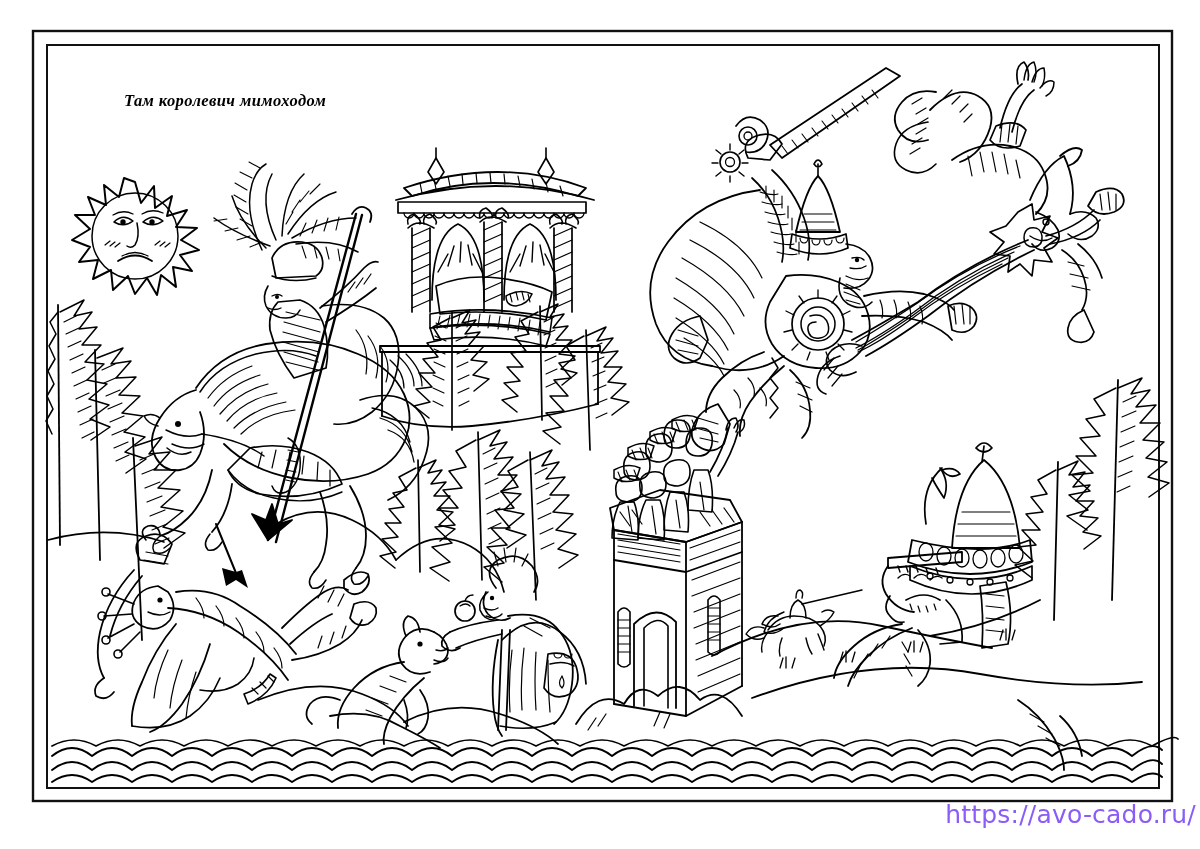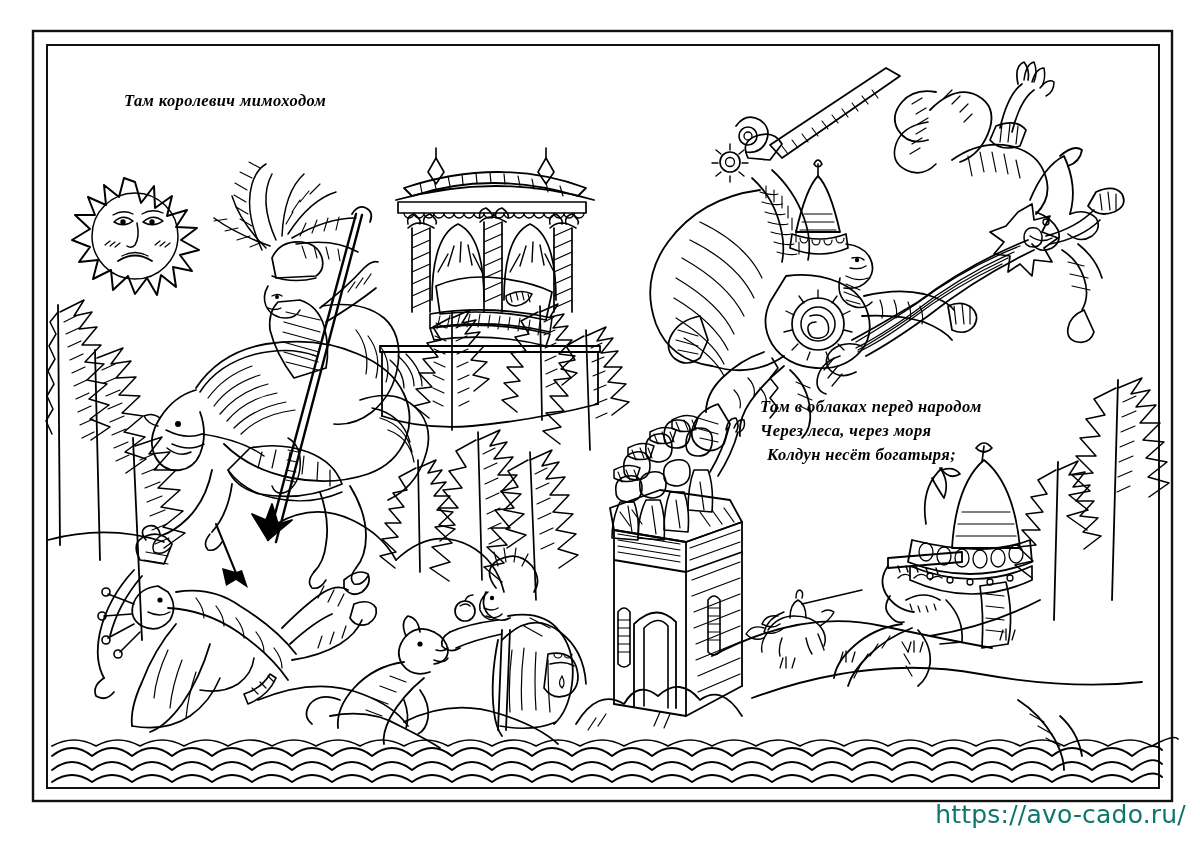--- a/index.html
+++ b/index.html
@@ -20,23 +20,23 @@
     font-style:italic;
     color:#000;
     white-space:nowrap;
     letter-spacing:.4px;
   }
   #verse-1{left:124px;top:88px;font-size:16.5px;line-height:25px;}
   #verse-2{left:760px;top:395px;font-size:16.5px;line-height:24px;}
   #verse-2 .ln3{padding-left:7px;}
 
   #watermark{
-    position:absolute;right:14px;bottom:8px;
+    position:absolute;right:4px;bottom:8px;
     font-family:"DejaVu Sans",sans-serif;
-    font-size:25px;color:#0f766e;letter-spacing:.2px;
+    font-size:25px;color:#8b5cf6;letter-spacing:.2px;
   }
 </style>
 </head>
 <body>
 
 <div id="page">
 
   <svg class="art" viewBox="0 0 1200 849">
     <defs>
       <g id="fir-unit">
@@ -895,21 +895,16 @@
         <path d="M330 716 q40 -8 70 10 q28 14 40 22"></path>
       </g>
 
     </g>
   </svg>
 
   <div id="verse-1" class="verse">
     <div>Там королевич мимоходом</div>
   </div>
 
-  <div id="verse-2" class="verse">
-    <div>Там в облаках перед народом</div>
-    <div>Через леса, через моря</div>
-    <div class="ln3">Колдун несёт богатыря;</div>
-  </div>
 
   <div id="watermark">https://avo-cado.ru/</div>
 
 </div>
 
 </body></html>

